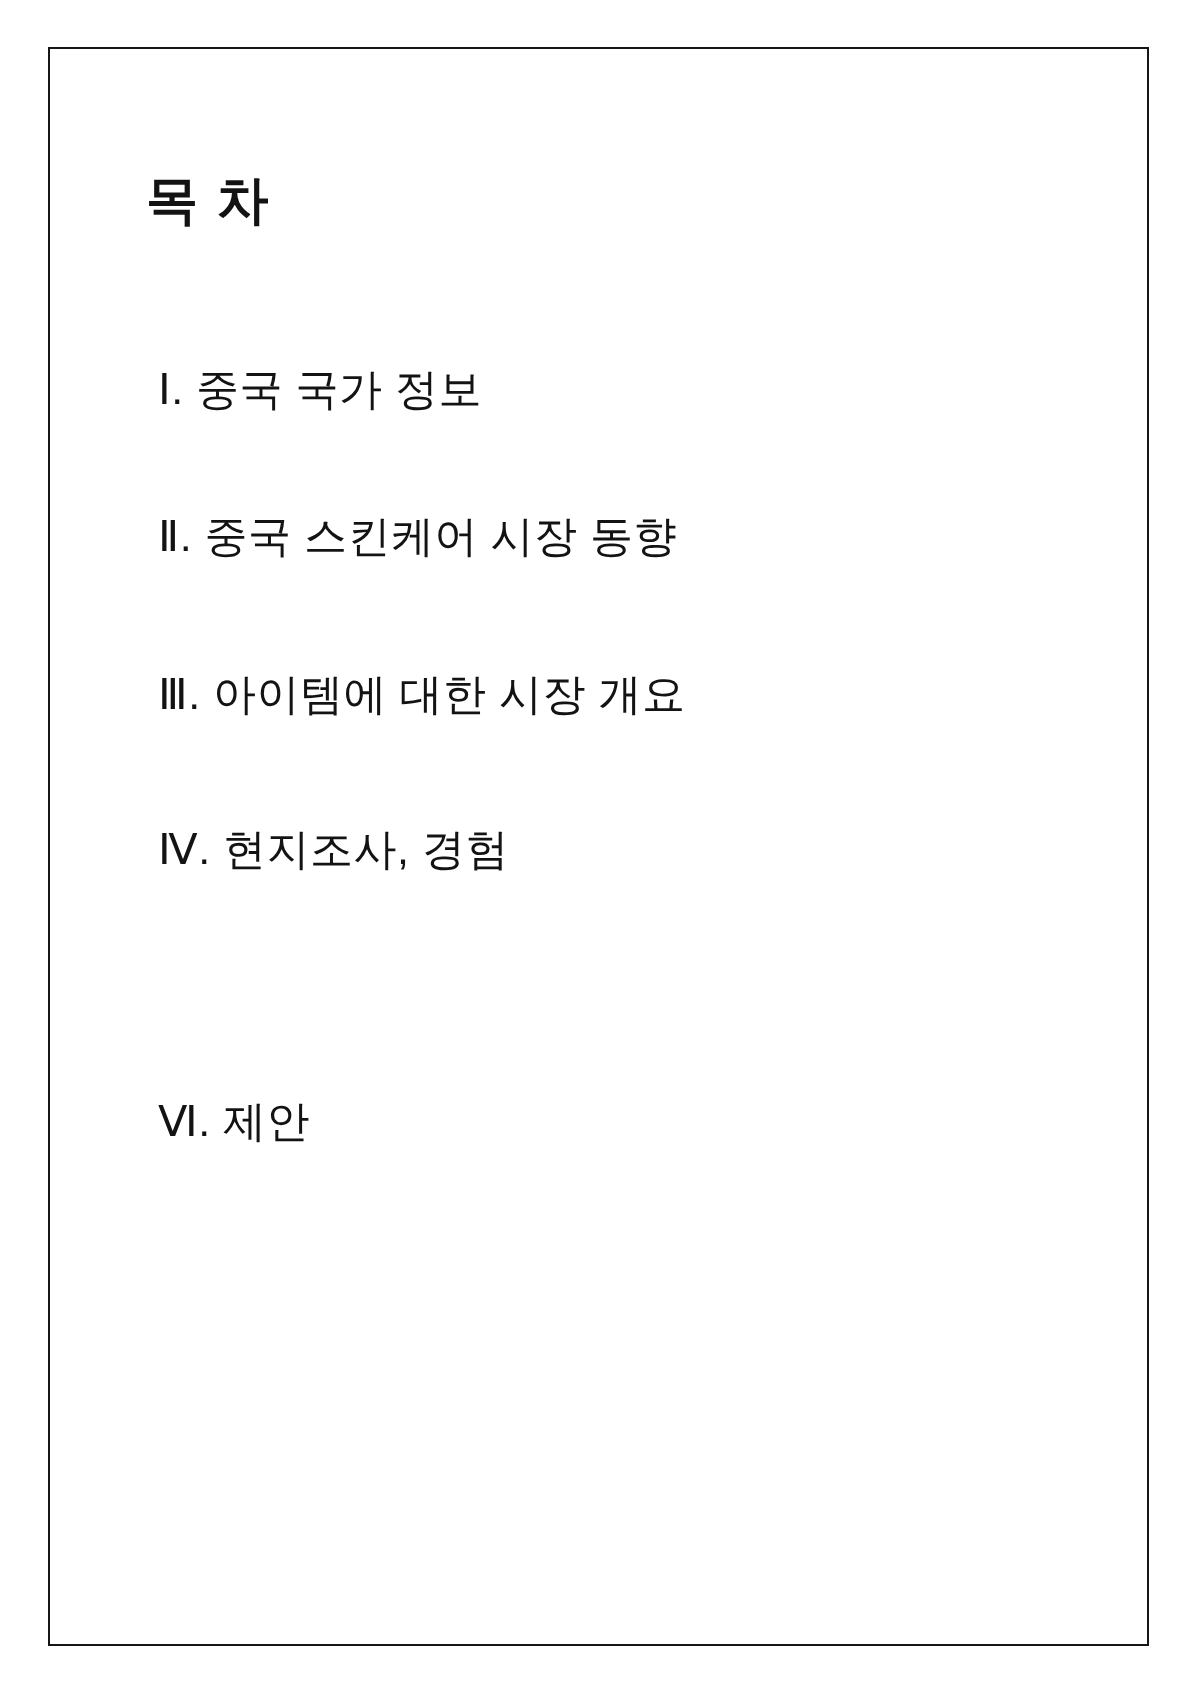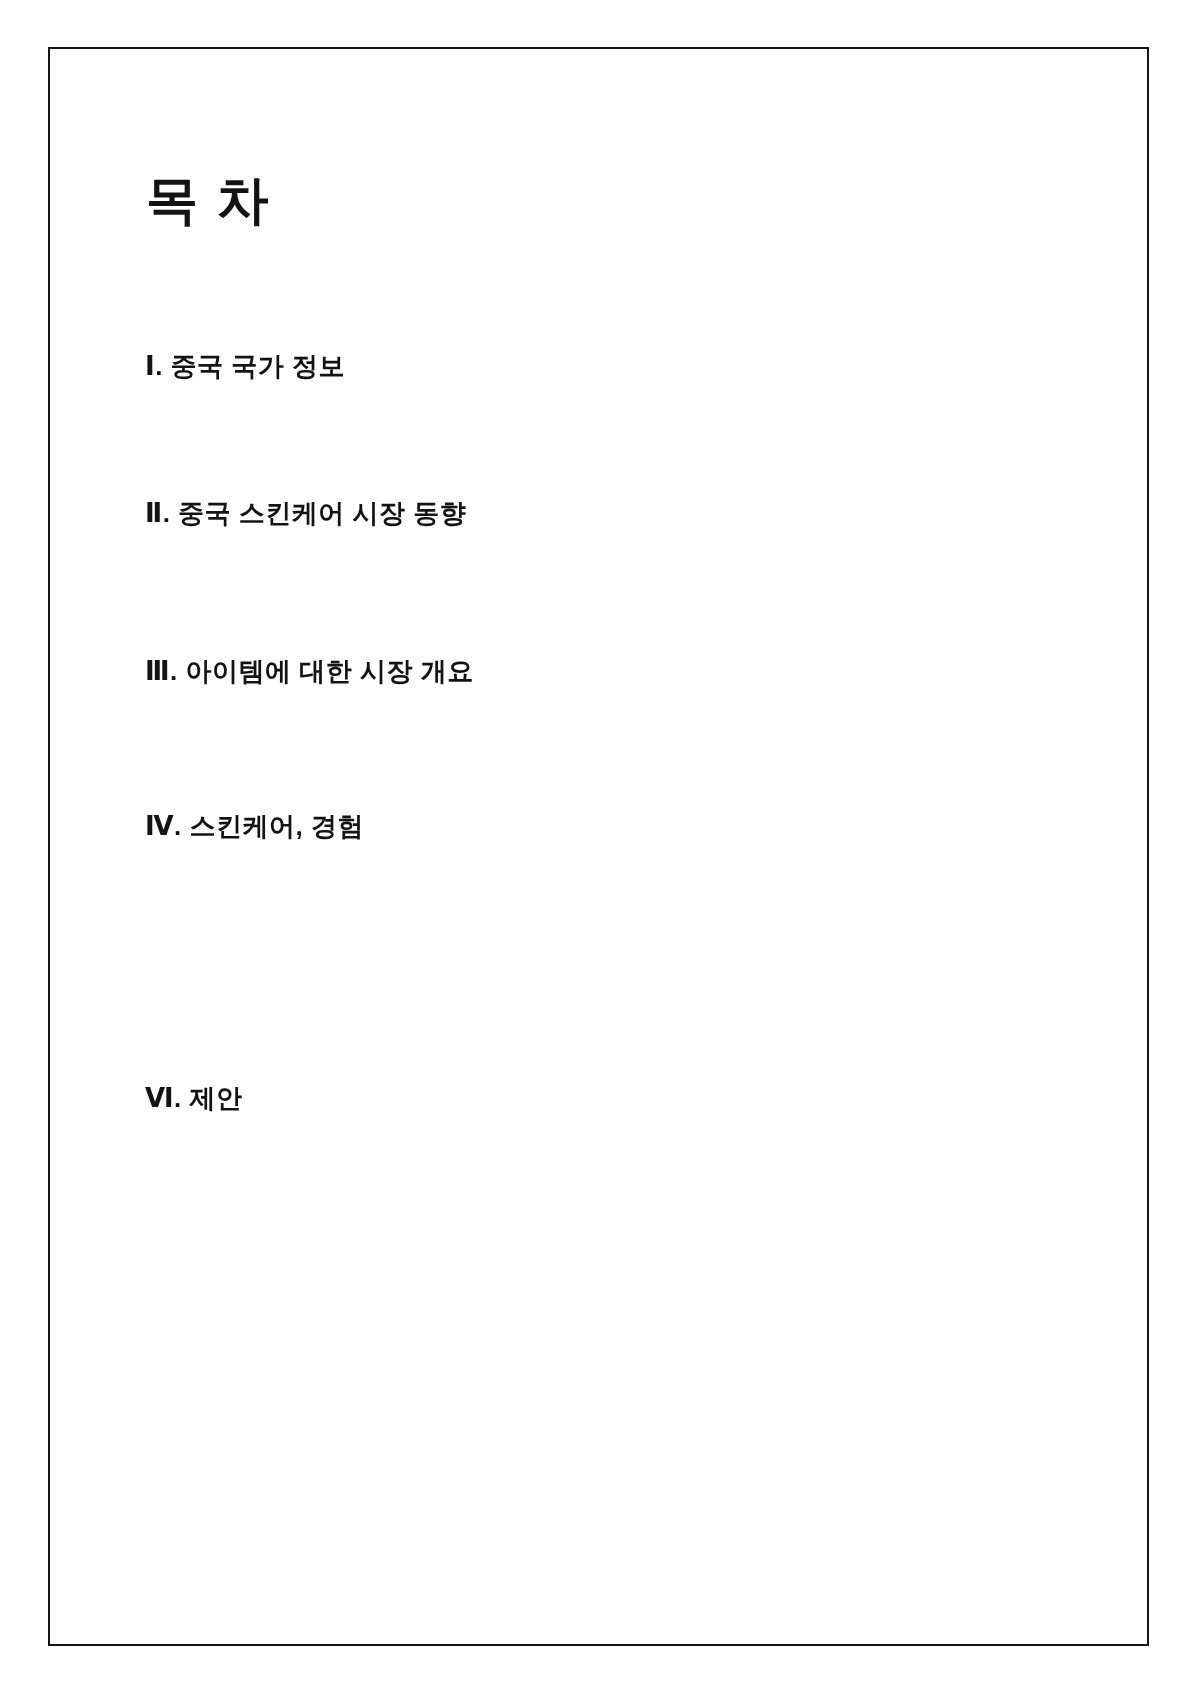--- a/index.html
+++ b/index.html
@@ -41,23 +41,23 @@
     font-size: 52px;
     font-weight: 700;
     letter-spacing: 2px;
     line-height: 1.1;
     color: #131313;
     white-space: pre;
   }
   .toc-item {
     position: absolute;
     left: 145px;
-    margin: 0;
-    font-size: 26px;
-    font-weight: 700;
+    margin: 13px;
+    font-size: 43px;
+    font-weight: 400;
     line-height: 1.15;
     color: #131313;
     white-space: pre;
     letter-spacing: 0.5px;
   }
   .toc-item-1 { top: 352px; }
   .toc-item-2 { top: 499px; }
   .toc-item-3 { top: 657px; }
   .toc-item-4 { top: 812px; }
   .toc-item-5 { top: 969px; }
@@ -70,17 +70,17 @@
   <div class="page-border"></div>
 
   <h1 class="page-title">목 차</h1>
 
   <p class="toc-item toc-item-1">Ⅰ. 중국 국가 정보</p>
 
   <p class="toc-item toc-item-2">Ⅱ. 중국 스킨케어 시장 동향</p>
 
   <p class="toc-item toc-item-3">Ⅲ. 아이템에 대한 시장 개요</p>
 
-  <p class="toc-item toc-item-4">Ⅳ. 스킨케어, 경험</p>
+  <p class="toc-item toc-item-4">Ⅳ. 현지조사, 경험</p>
 
 
   <p class="toc-item toc-item-6">Ⅵ. 제안</p>
 </div>
 
 </body></html>

